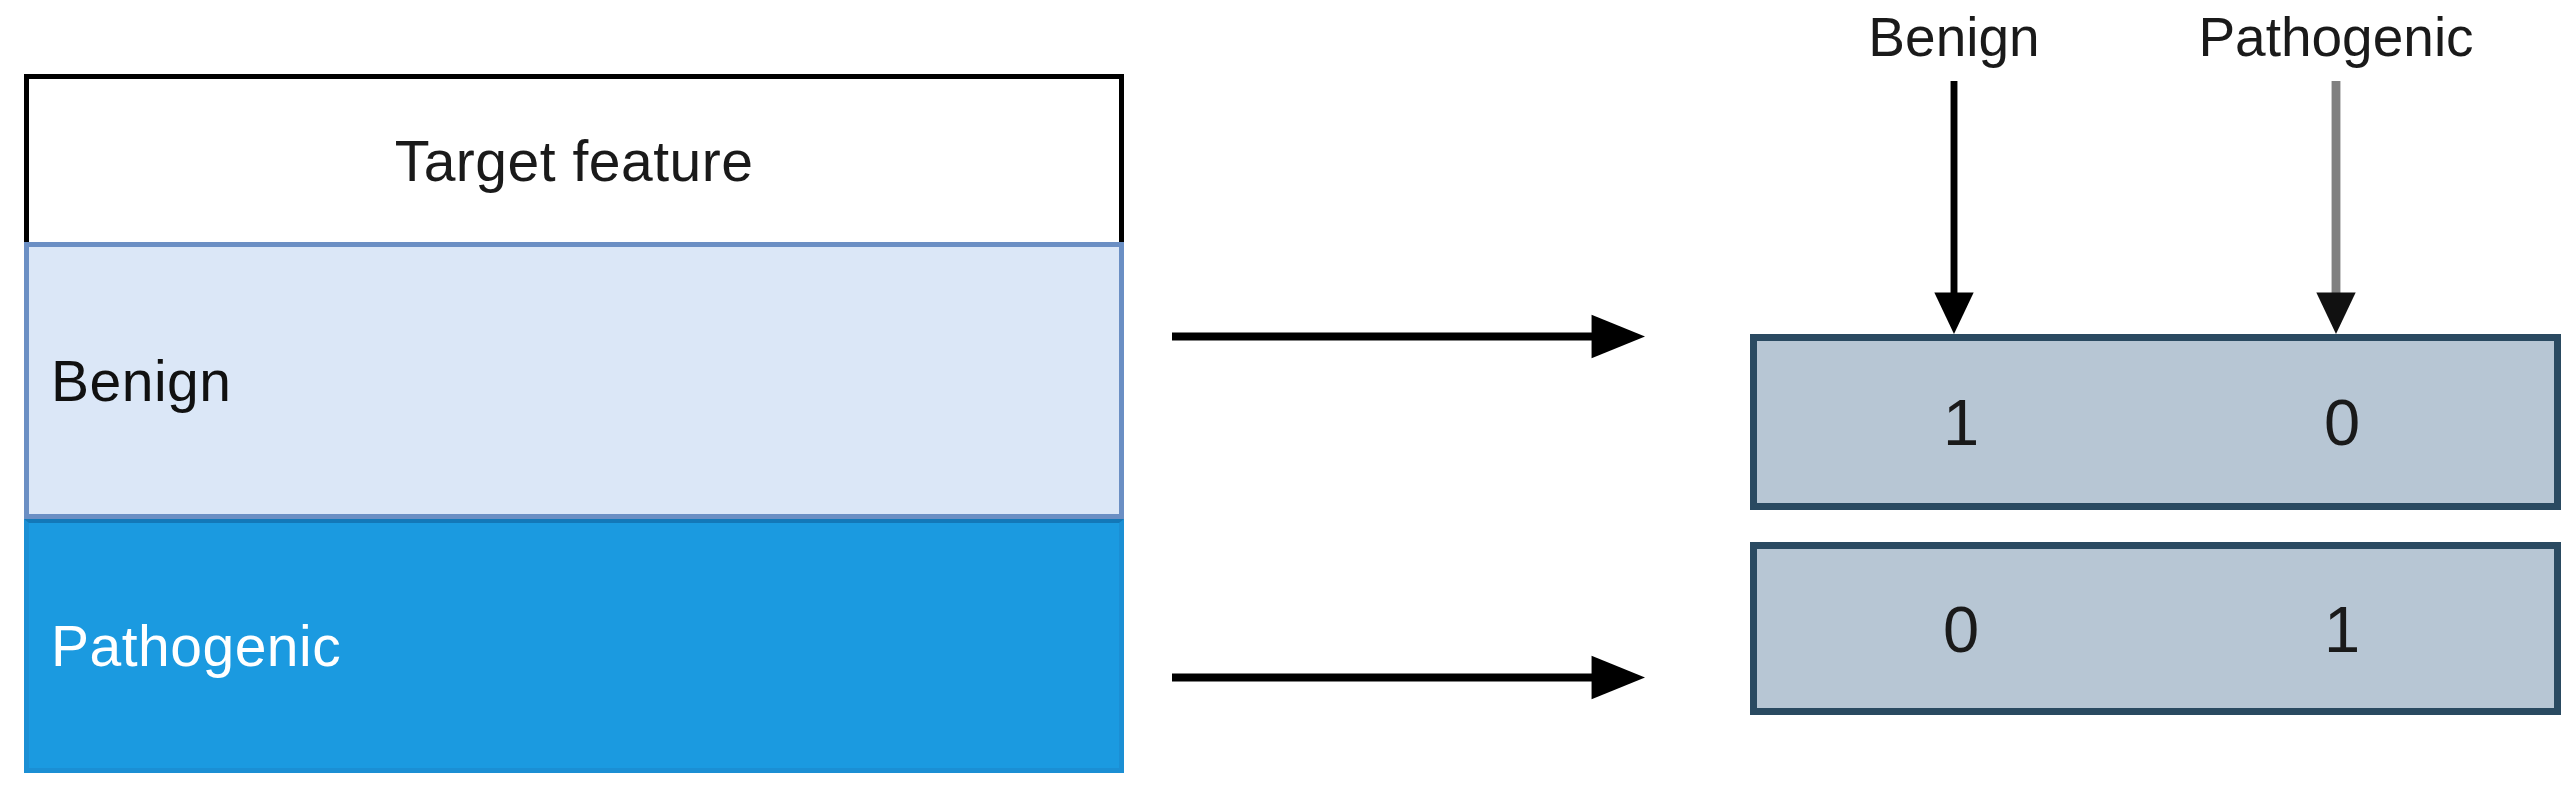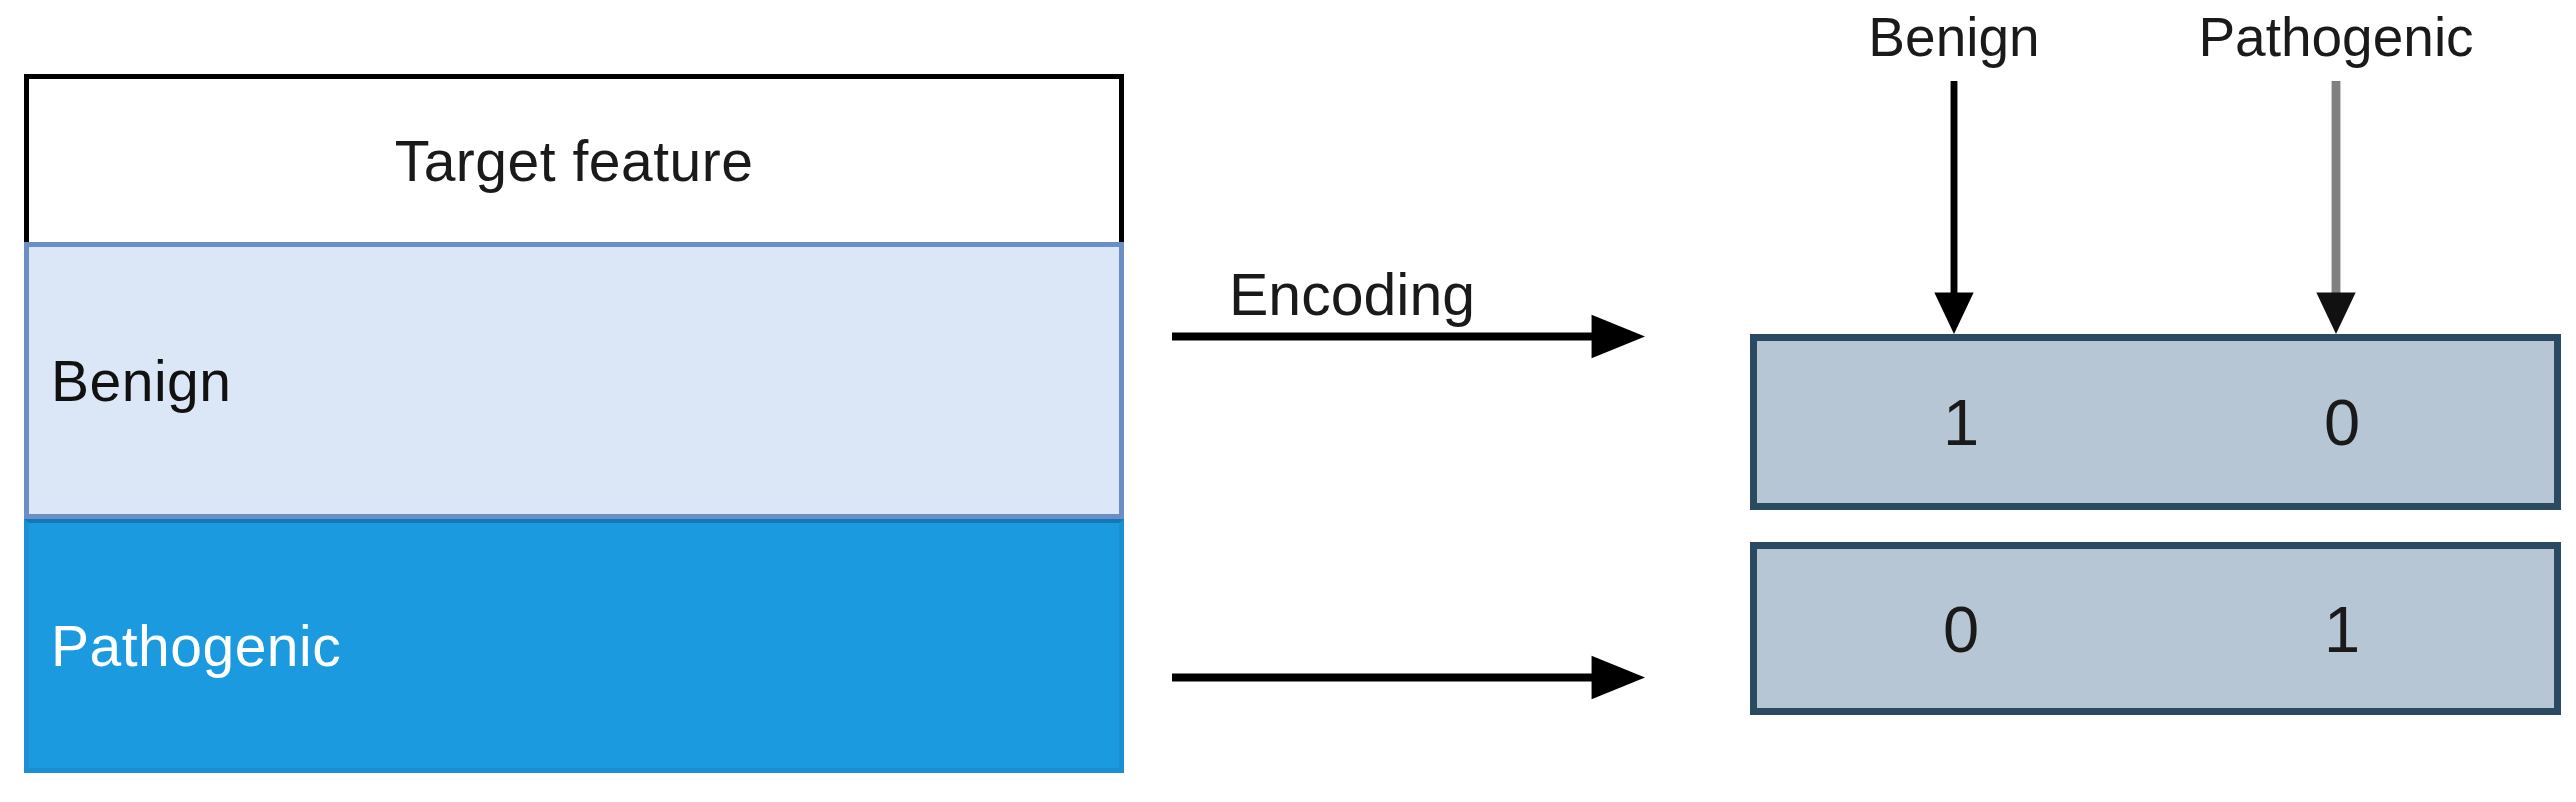--- a/index.html
+++ b/index.html
@@ -160,21 +160,20 @@
     <div class="band" id="band-benign">
       <span class="band-label">Benign</span>
     </div>
 
     <div class="band" id="band-pathogenic">
       <span class="band-label">Pathogenic</span>
     </div>
 
   </div>
 
-  <div id="encoding-label">Encoding</div>
 
   <svg class="h-arrow" id="arrow-benign-row" viewBox="0 0 480 60" preserveAspectRatio="none">
     <line x1="0" y1="30" x2="430" y2="30" stroke="#000000" stroke-width="8"></line>
     <polygon points="424,8 478,30 424,52" fill="#000000"></polygon>
   </svg>
 
   <svg class="h-arrow" id="arrow-pathogenic-row" viewBox="0 0 480 60" preserveAspectRatio="none">
     <line x1="0" y1="30" x2="430" y2="30" stroke="#000000" stroke-width="8"></line>
     <polygon points="424,8 478,30 424,52" fill="#000000"></polygon>
   </svg>

